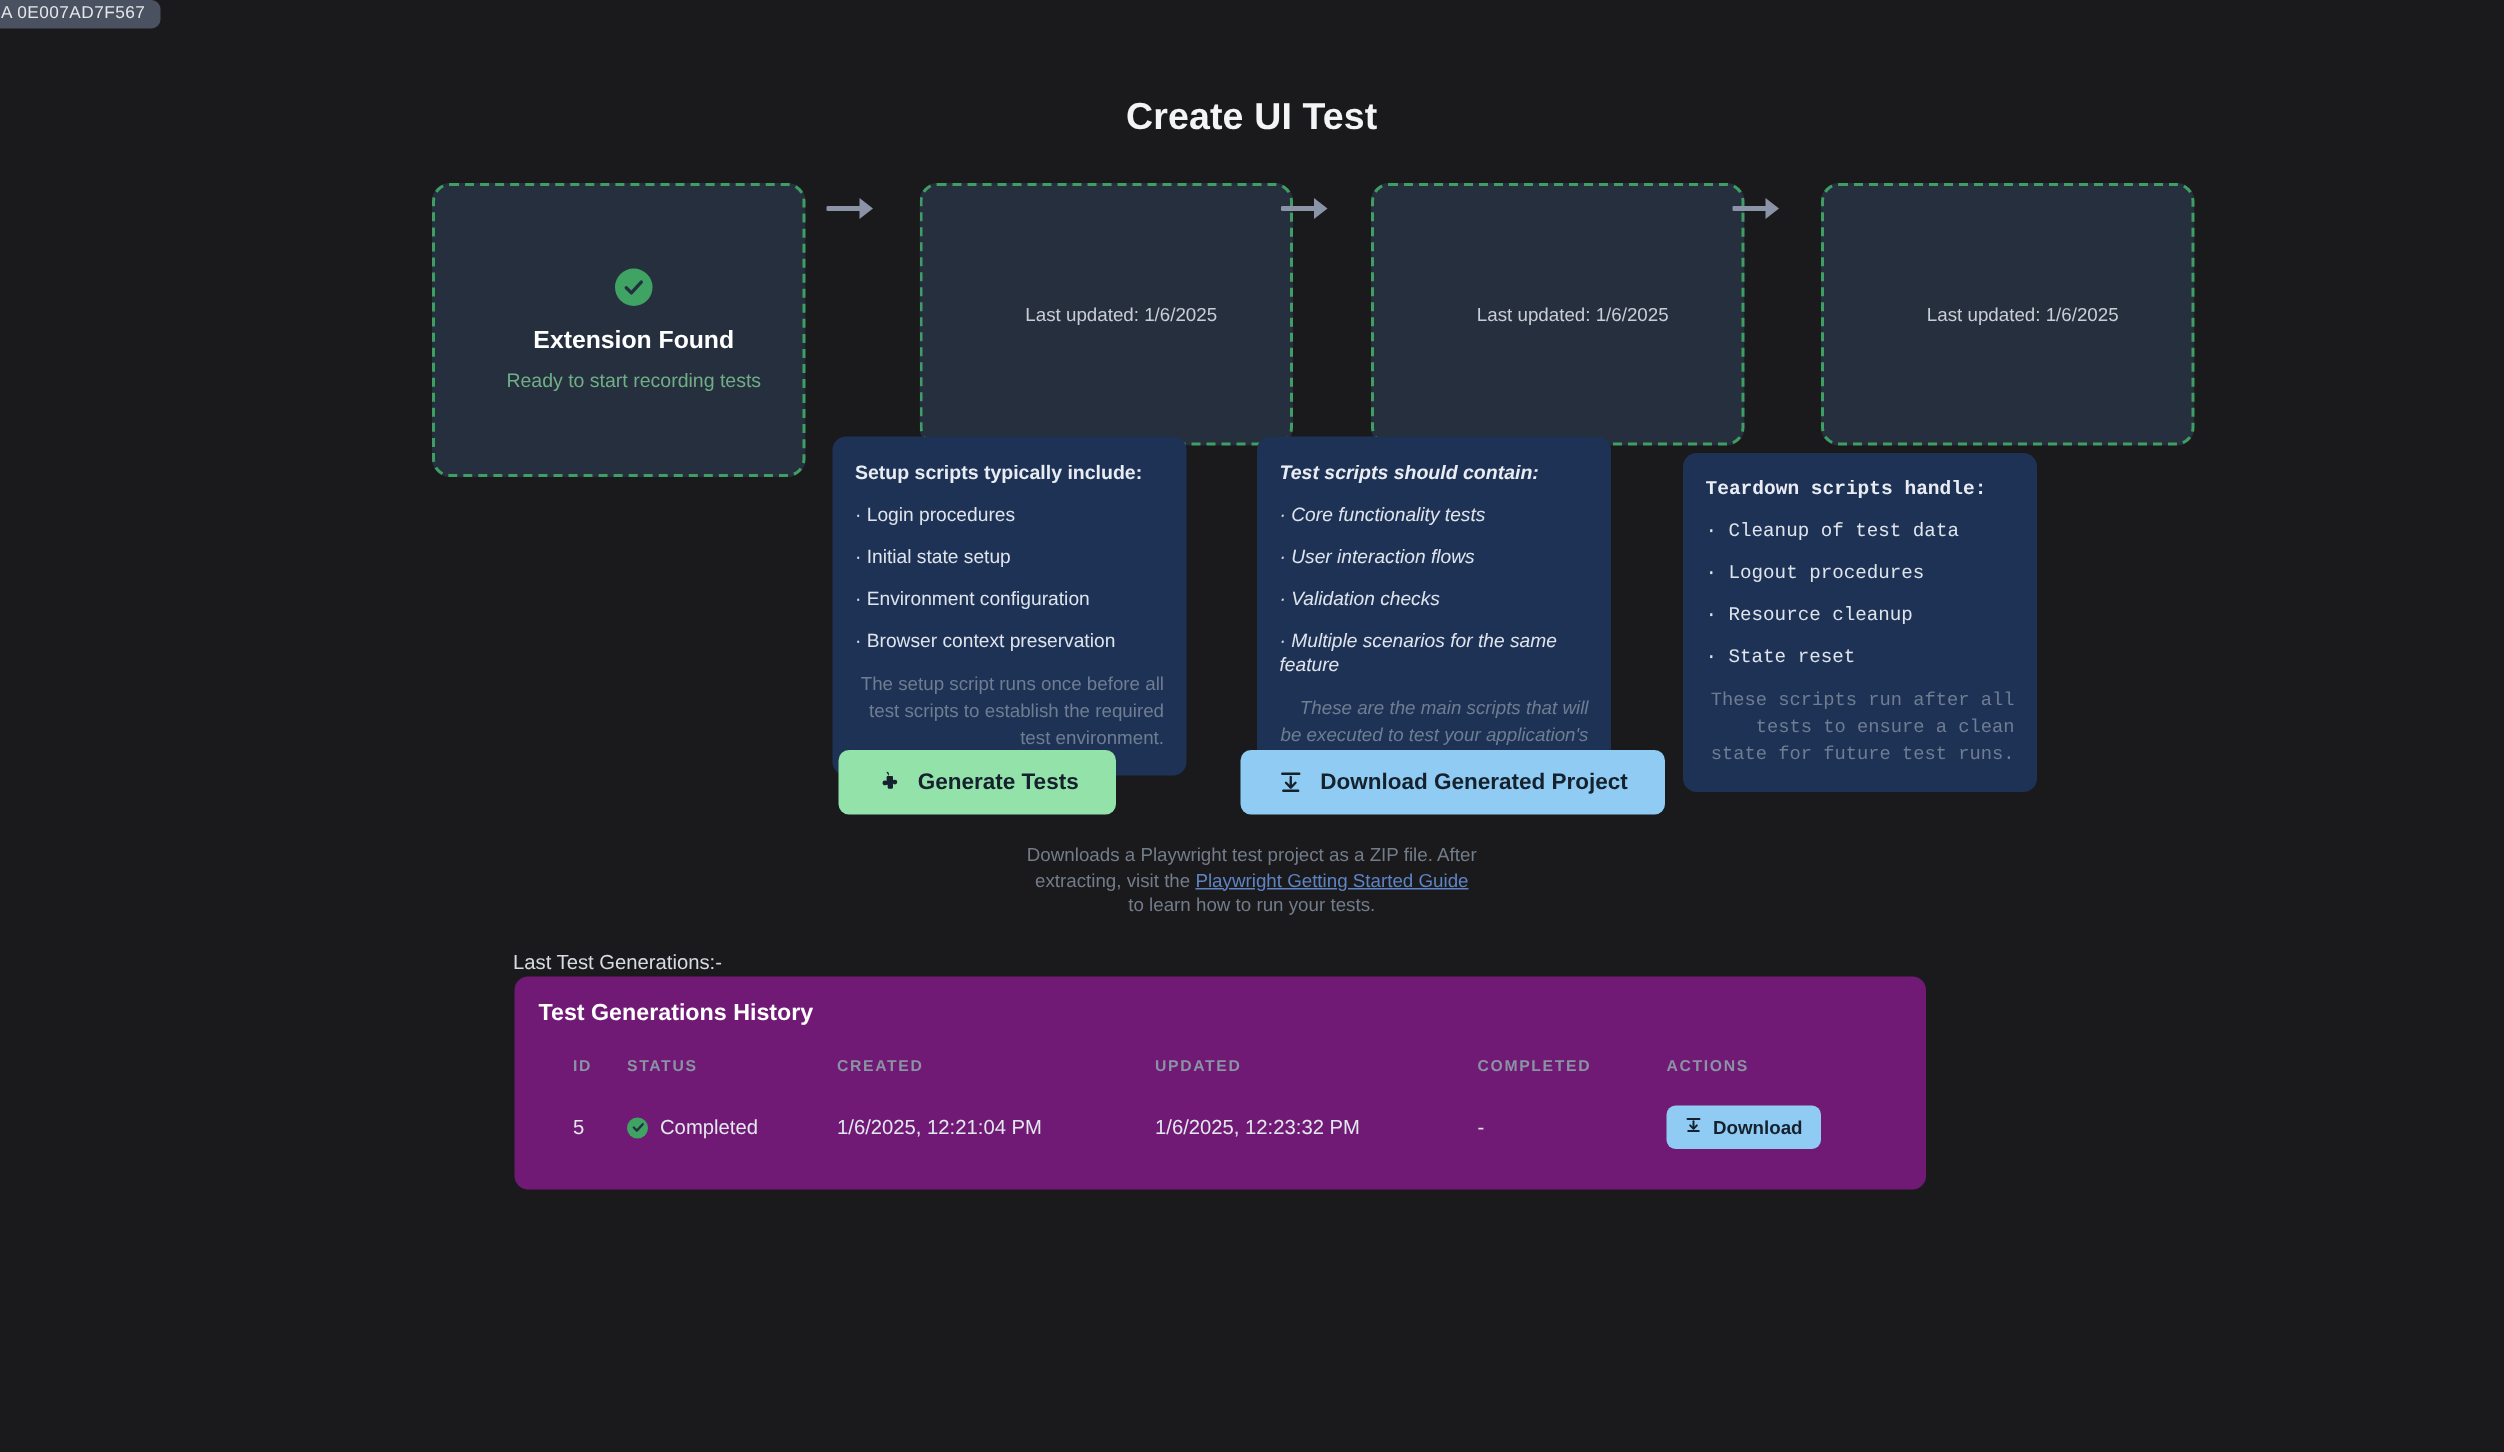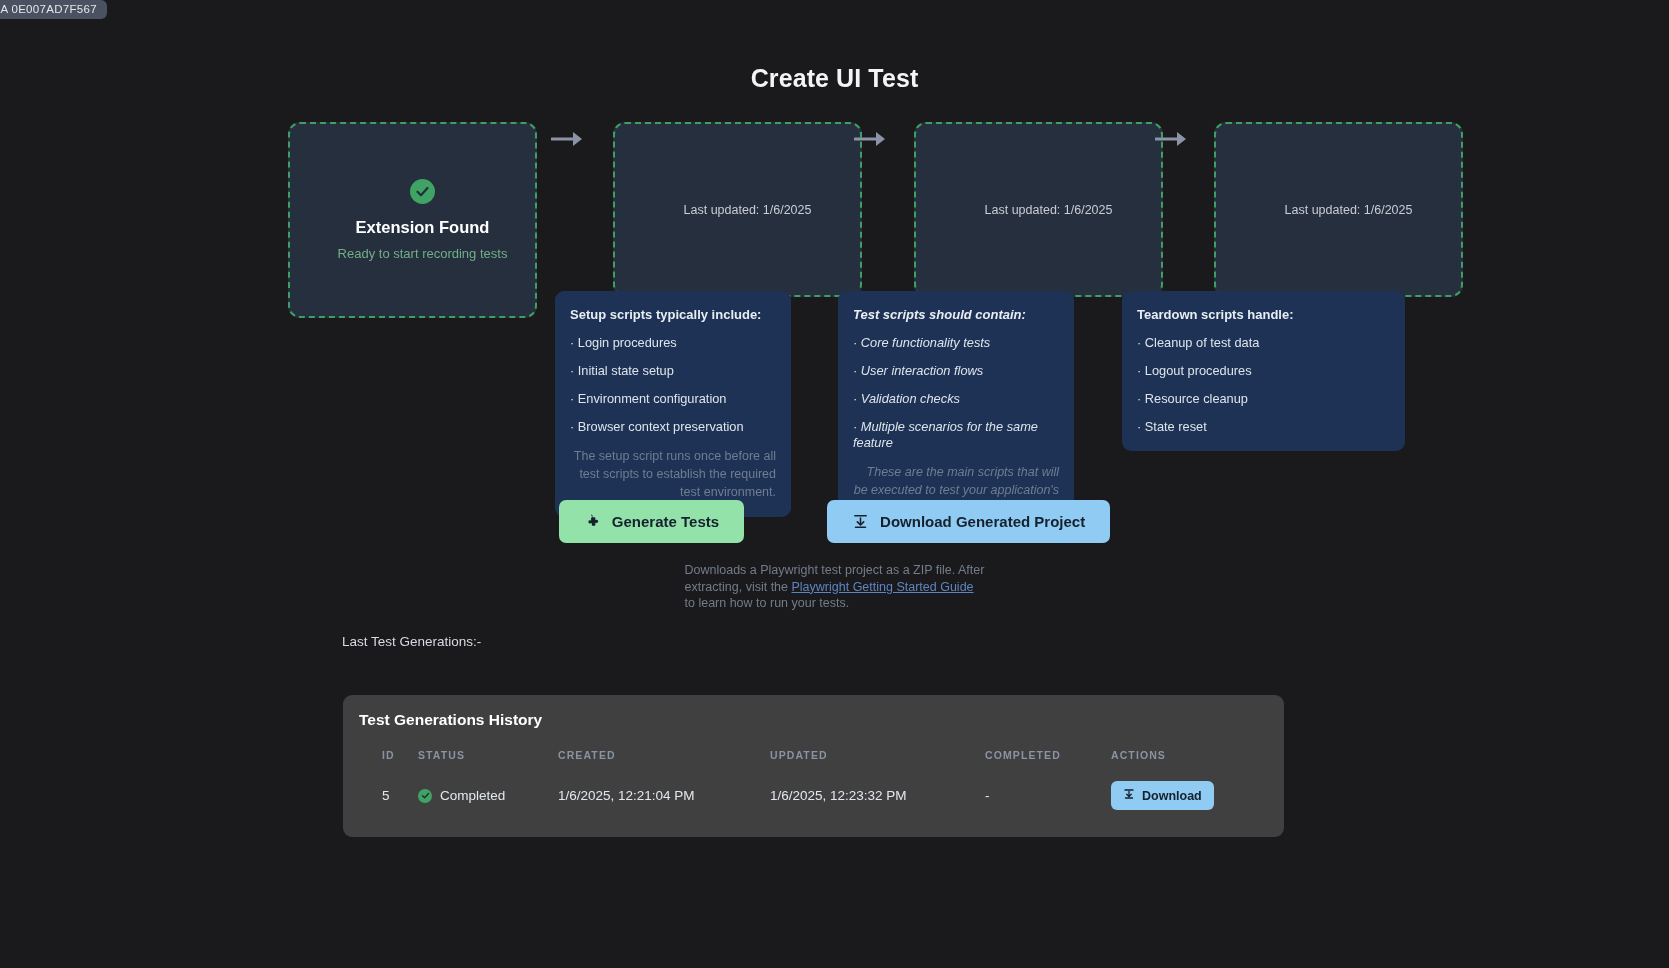--- a/index.html
+++ b/index.html
@@ -104,21 +104,21 @@
   .info {
     position: absolute;
     width: 236px;
     background: #1d3254;
     border-radius: 9px;
     padding: 16px 15px 16px 15px;
   }
   .info-0 { left: 271px; top: 326px; }
   .info-1 { left: 555px; top: 291px; }
   .info-2 { left: 838px; top: 291px; width: 236px; font-style: italic; }
-  .info-3 { left: 1122px; top: 291px; width: 283px; }
+  .info-3 { left: 1122px; top: 302px; width: 236px; font-family: Liberation Mono, monospace; }
 
   .info-head {
     font-size: 13px;
     font-weight: bold;
     color: #e9edf3;
     margin-bottom: 13px;
   }
   .info-item {
     font-size: 12.8px;
     color: #dfe4ec;
@@ -164,20 +164,21 @@
     text-align: right;
   }
   .btn svg { display: block; flex: none; }
 
   
   .helper {
     position: absolute;
     top: 562px; left: 50%;
     transform: translateX(-50%);
     width: 300px;
+    text-align: center;
     font-size: 12.5px;
     line-height: 1.32;
     color: #737c8a;
   }
   .helper a {
     color: #5e84c4;
     text-decoration: underline;
   }
 
   
@@ -185,24 +186,23 @@
     position: absolute;
     top: 634px; left: 342px;
     font-size: 13.5px;
     color: #d7dbe2;
   }
   .hist-card {
     position: absolute;
     top: 651px; left: 343px;
     width: 941px;
     height: 142px;
-    background: #404040;
+    background: #701a75;
     border-radius: 9px;
     padding: 16px 15px 0 15px;
-    margin-top: 44px;
   }
   .hist-title {
     font-size: 15.5px;
     font-weight: bold;
     color: #ffffff;
     margin-bottom: 20px;
     padding-left: 1px;
   }
   table.hist {
     width: 100%;
@@ -327,20 +327,21 @@
     <div class="info-item">· Multiple scenarios for the same feature</div>
     <div class="info-note">These are the main scripts that will be executed to test your application's features.</div>
   </div>
 
   <div class="info info-3">
     <div class="info-head">Teardown scripts handle:</div>
     <div class="info-item">· Cleanup of test data</div>
     <div class="info-item">· Logout procedures</div>
     <div class="info-item">· Resource cleanup</div>
     <div class="info-item">· State reset</div>
+    <div class="info-note">These scripts run after all tests to ensure a clean state for future test runs.</div>
   </div>
 
   <div class="actions">
     <button class="btn btn-generate">
       <span>
         <svg width="17" height="17" viewBox="0 0 24 24" fill="#16212e">
             <path d="M10 2a2.2 2.2 0 0 1 2.2 2.2c0 .5-.18.9-.4 1.25-.2.3 0 .55.33.55H15a1 1 0 0 1 1 1v2.6c0 .34.25.52.55.33.35-.23.75-.4 1.25-.4A2.2 2.2 0 0 1 20 11.8 2.2 2.2 0 0 1 17.8 14c-.5 0-.9-.17-1.25-.4-.3-.18-.55 0-.55.34V17a1 1 0 0 1-1 1h-3a1 1 0 0 1-1-1v-2.2c0-.44-.3-.65-.68-.45-.3.16-.65.25-1.02.25A2.1 2.1 0 0 1 6.2 12.5a2.1 2.1 0 0 1 2.1-2.1c.37 0 .72.09 1.02.25.38.2.68-.1.68-.45V7a1 1 0 0 1 1-1h.22c.33 0 .52-.25.33-.55-.22-.35-.4-.75-.4-1.25A2.2 2.2 0 0 1 10 2z"></path>
           </svg>
       </span>
       <span>Generate Tests</span>

